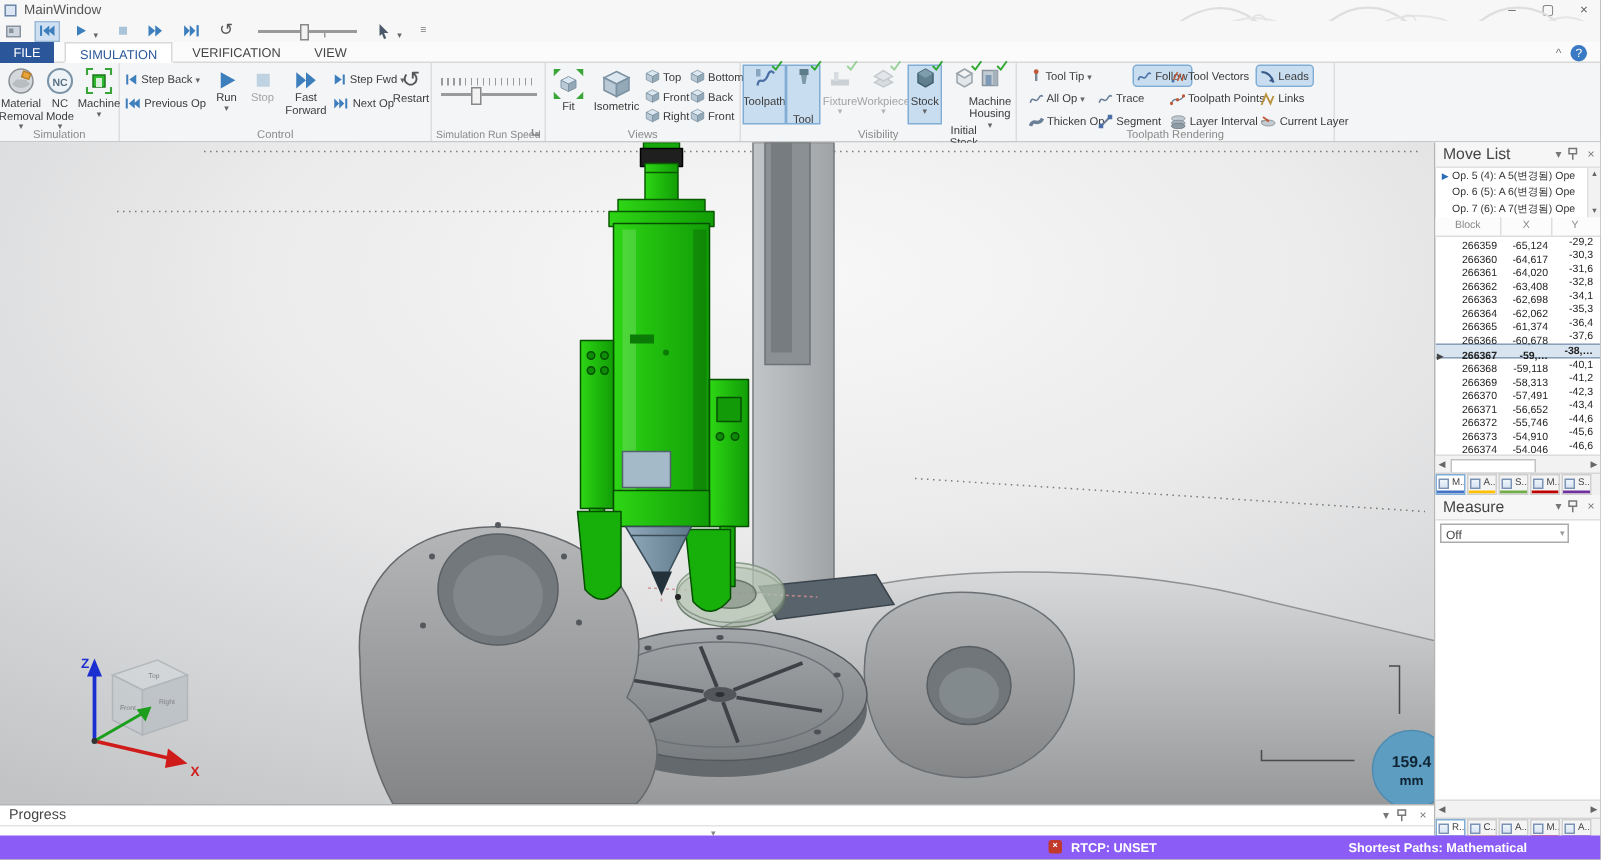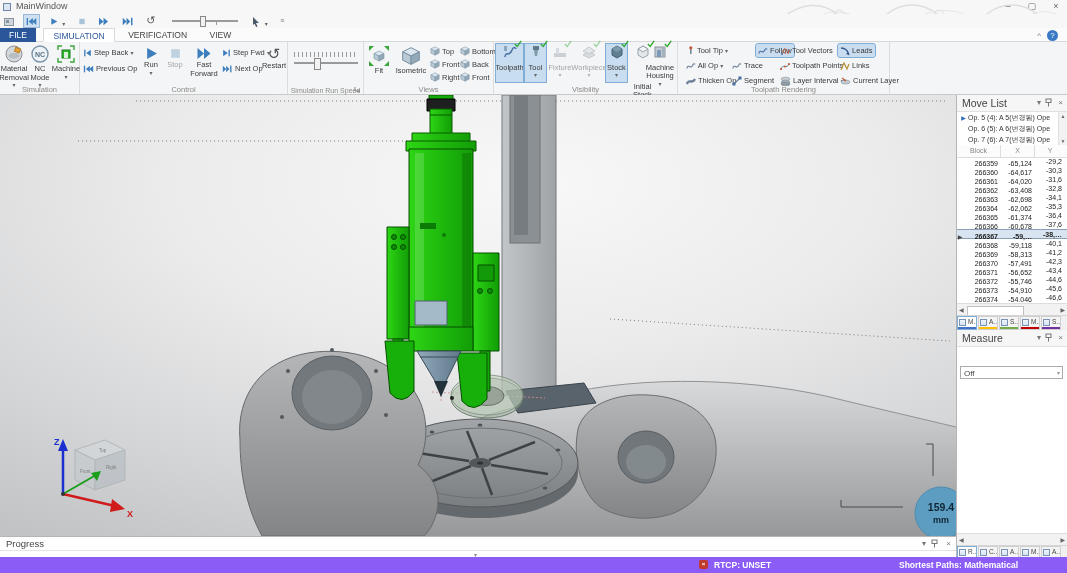--- a/index.html
+++ b/index.html
@@ -66,21 +66,21 @@
   .ml-row.sel{background:#d8e4f0;border-top:1px solid #8aa0b8;border-bottom:1px solid #8aa0b8;font-weight:bold;height:10px;box-sizing:border-box;line-height:9px;}
   .hscroll{position:absolute;left:0;right:0;height:12px;background:#f2f2f2;border-top:1px solid #ddd;box-sizing:border-box;}
   .hscroll .ar{position:absolute;top:1px;font-size:6px;color:#666;line-height:10px;}
   .hscroll .thumb{position:absolute;left:10px;top:2px;width:55px;height:8px;background:#fff;border:1px solid #c2c2c2;}
   .tabstrip{position:absolute;left:0;right:0;height:15px;background:#f0f0f0;border-top:1px solid #d5d5d5;box-sizing:border-box;display:flex;}
   .ptab{position:relative;flex:0 0 auto;width:20px;height:14px;margin-right:1px;background:#f4f4f4;border:1px solid #cfcfcf;box-sizing:border-box;font-size:6.5px;color:#444;overflow:hidden;}
   .ptab.active{background:#fff;border-color:#7fadd6;}
   .ptab-ico{position:absolute;left:1px;top:2px;width:7px;height:7px;border:1px solid #7a93b5;background:linear-gradient(#eef4fb,#d7e4f2);box-sizing:border-box;}
   .ptab-lbl{position:absolute;left:10px;top:1px;}
   .ptab-underline{position:absolute;left:0;right:0;bottom:0;height:2px;background:var(--u,#4472c4);}
-  #measure-combo{position:absolute;left:3px;top:36px;width:103px;height:13px;border:1px solid #ababab;background:#fff;font-size:8px;color:#444;line-height:13px;padding-left:3px;box-sizing:border-box;}
+  #measure-combo{position:absolute;left:3px;top:19px;width:86px;height:13px;border:1px solid #ababab;background:#fff;font-size:8px;color:#444;line-height:13px;padding-left:3px;box-sizing:border-box;}
   #measure-combo .dd{position:absolute;right:2px;top:0;font-size:6px;color:#999;}
   .vscroll{position:absolute;right:0;width:9px;background:#f2f2f2;border-left:1px solid #e0e0e0;box-sizing:border-box;}
   .vscroll .ar{position:absolute;left:0;right:0;text-align:center;font-size:5px;color:#666;}
   
   #progress{left:0;top:536px;width:956px;height:21px;background:#fff;border-top:1px solid #b5b5b5;box-sizing:border-box;}
   #progress .hdr{position:absolute;left:0;right:0;top:0;height:13px;border-bottom:1px solid #e4e4e4;}
   #progress .t{position:absolute;left:6px;top:1px;font-size:9.5px;color:#444;}
   #progress-handle{position:absolute;left:474px;top:14px;font-size:6px;color:#888;}
   
   #statusbar{left:0;top:557px;width:1067px;height:16px;background:#8b5cf6;color:#fff;font-size:8.5px;font-weight:bold;line-height:16px;}
@@ -321,21 +321,21 @@
     <div class="rgroup" style="left:494px;width:184px;">
       <div class="bigbtn selbtn" style="left:2px;width:27px;top:2px;height:38px;">
         <span class="flagwrap"><svg width="16" height="16" viewBox="0 0 16 16">
               <path d="M3 13 C4 6 7 14 10 6 C11 3 13 3 14 5" fill="none" stroke="#4a6fa5" stroke-width="1.5"></path>
               <rect x="2" y="2" width="3" height="5" fill="#8aa5c0"></rect>
             </svg><svg class="flag" width="8" height="8">
               <use href="#sym-check"></use>
             </svg></span>
         <span class="lbl">Toolpath</span>
         </div>
-      <div class="bigbtn selbtn" style="left:31px;width:21px;top:2px;height:38px;">
+      <div class="bigbtn selbtn" style="left:31px;width:21px;top:2px;height:38px;gap:12px;">
         <span class="flagwrap"><svg width="16" height="16" viewBox="0 0 16 16">
               <rect x="5" y="2" width="6" height="4" fill="#5e7d8c"></rect>
               <path d="M6 6 L10 6 L9 12 L7 12 Z" fill="#7d99a8"></path>
             </svg><svg class="flag" width="8" height="8">
               <use href="#sym-check"></use>
             </svg></span>
         <span class="lbl">Tool</span>
           <span class="caret">▾</span>
         </div>
       <div class="bigbtn dis" style="left:54px;width:24px;top:2px;height:38px;">

